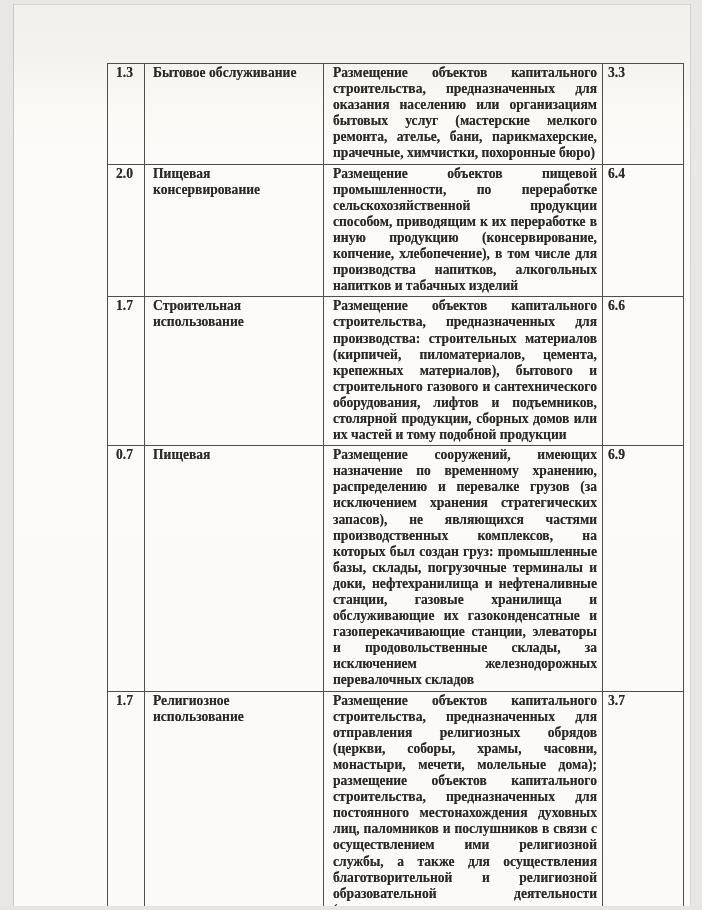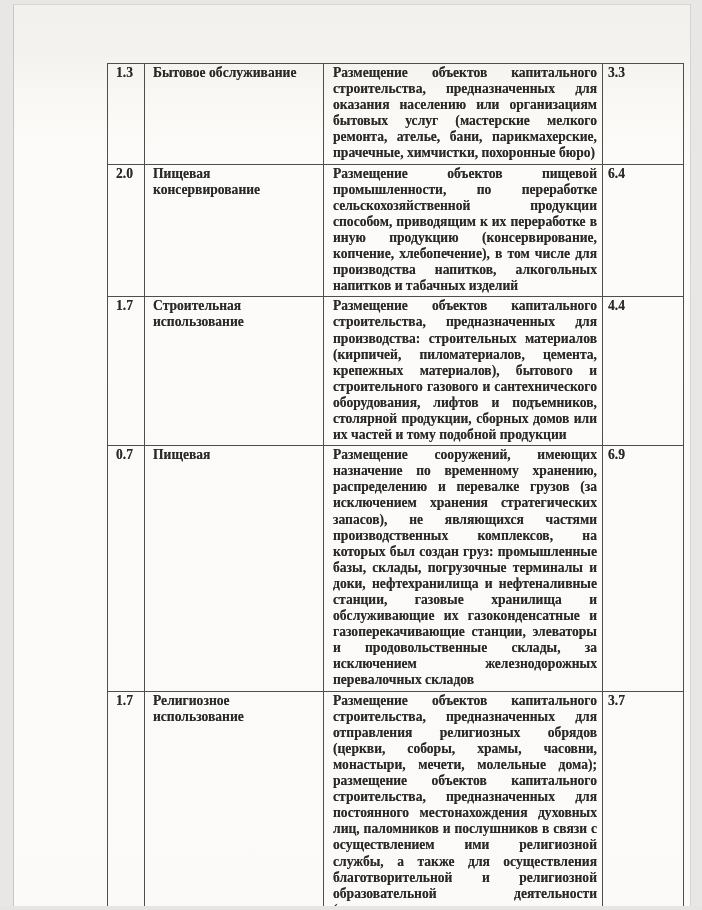--- a/index.html
+++ b/index.html
@@ -106,21 +106,21 @@
     <td class="c-num">2.0</td>
     <td class="c-name">Пищевая консервирование</td>
     <td class="c-desc">Размещение объектов пищевой промышленности, по переработке сельскохозяйственной продукции способом, приводящим к их переработке в иную продукцию (консервирование, копчение, хлебопечение), в том числе для производства напитков, алкогольных напитков и табачных изделий</td>
     <td class="c-code">6.4</td>
   </tr>
 
   <tr>
     <td class="c-num">1.7</td>
     <td class="c-name">Строительная использование</td>
     <td class="c-desc">Размещение объектов капитального строительства, предназначенных для производства: строительных материалов (кирпичей, пиломатериалов, цемента, крепежных материалов), бытового и строительного газового и сантехнического оборудования, лифтов и подъемников, столярной продукции, сборных домов или их частей и тому подобной продукции</td>
-    <td class="c-code">4.4</td>
+    <td class="c-code">6.6</td>
   </tr>
 
   <tr>
     <td class="c-num">0.7</td>
     <td class="c-name">Пищевая</td>
     <td class="c-desc">Размещение сооружений, имеющих назначение по временному хранению, распределению и перевалке грузов (за исключением хранения стратегических запасов), не являющихся частями производственных комплексов, на которых был создан груз: промышленные базы, склады, погрузочные терминалы и доки, нефтехранилища и нефтеналивные станции, газовые хранилища и обслуживающие их газоконденсатные и газоперекачивающие станции, элеваторы и продовольственные склады, за исключением железнодорожных перевалочных складов</td>
     <td class="c-code">6.9</td>
   </tr>
 
   <tr>

